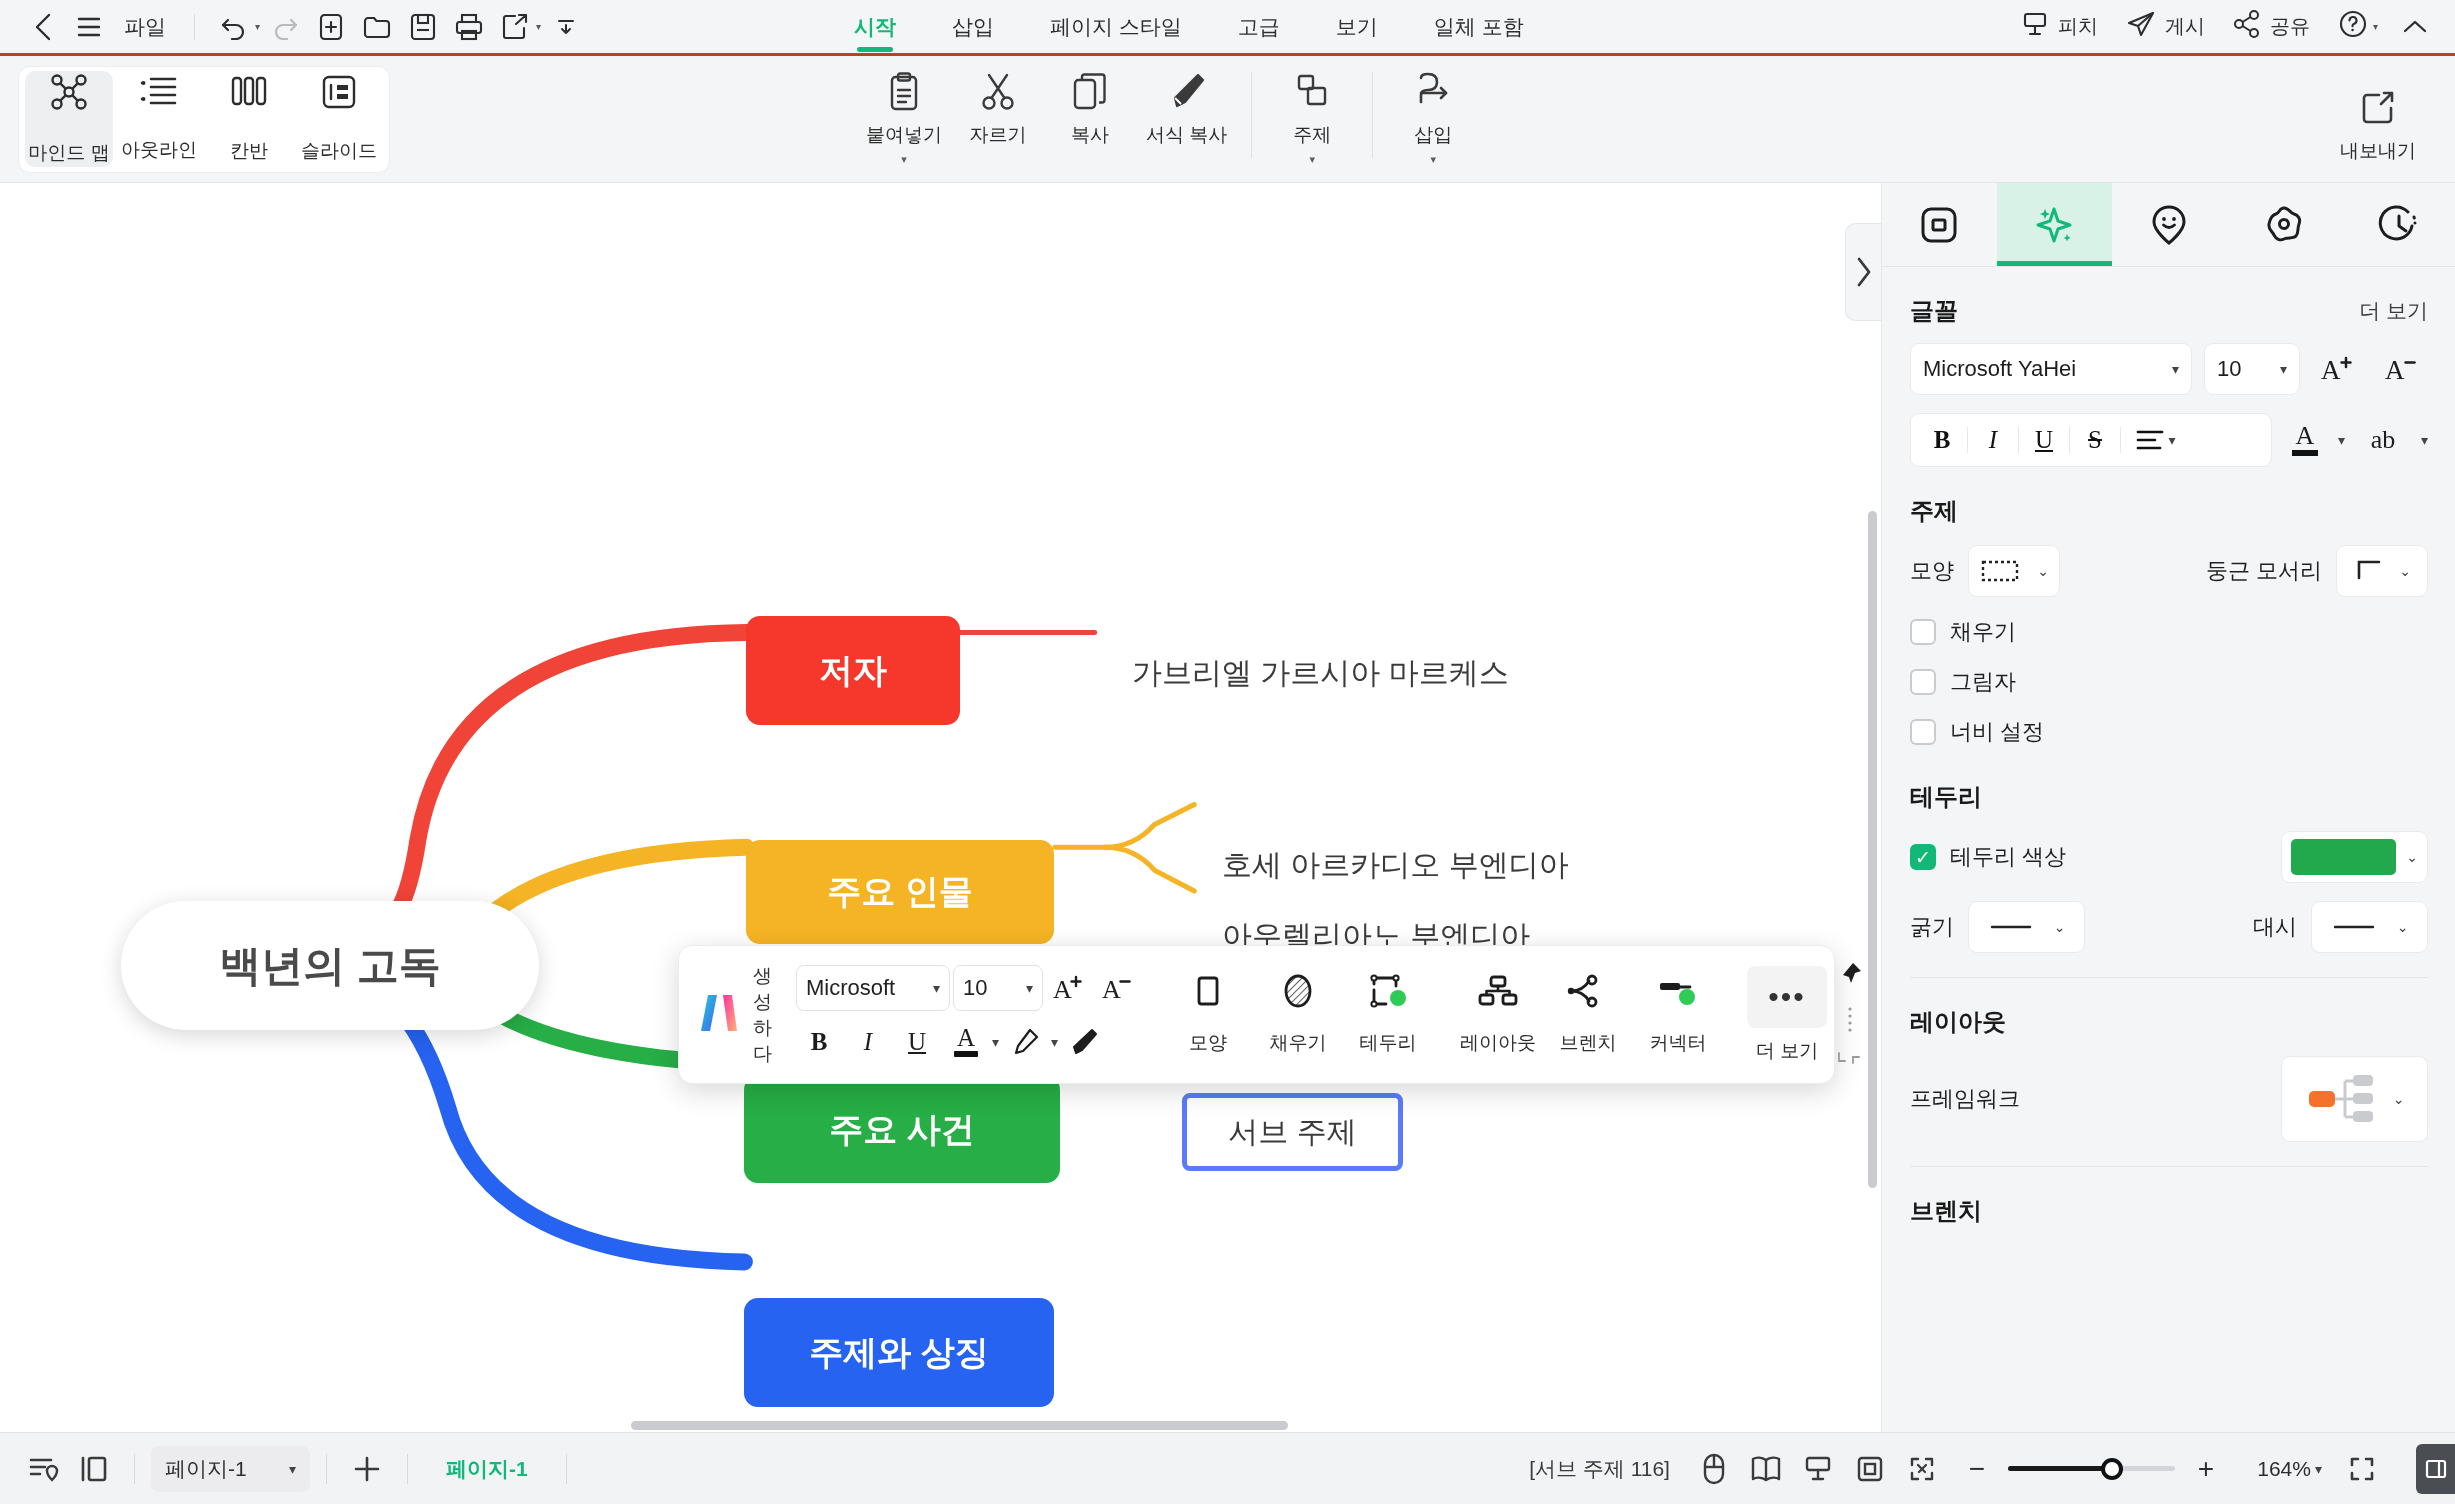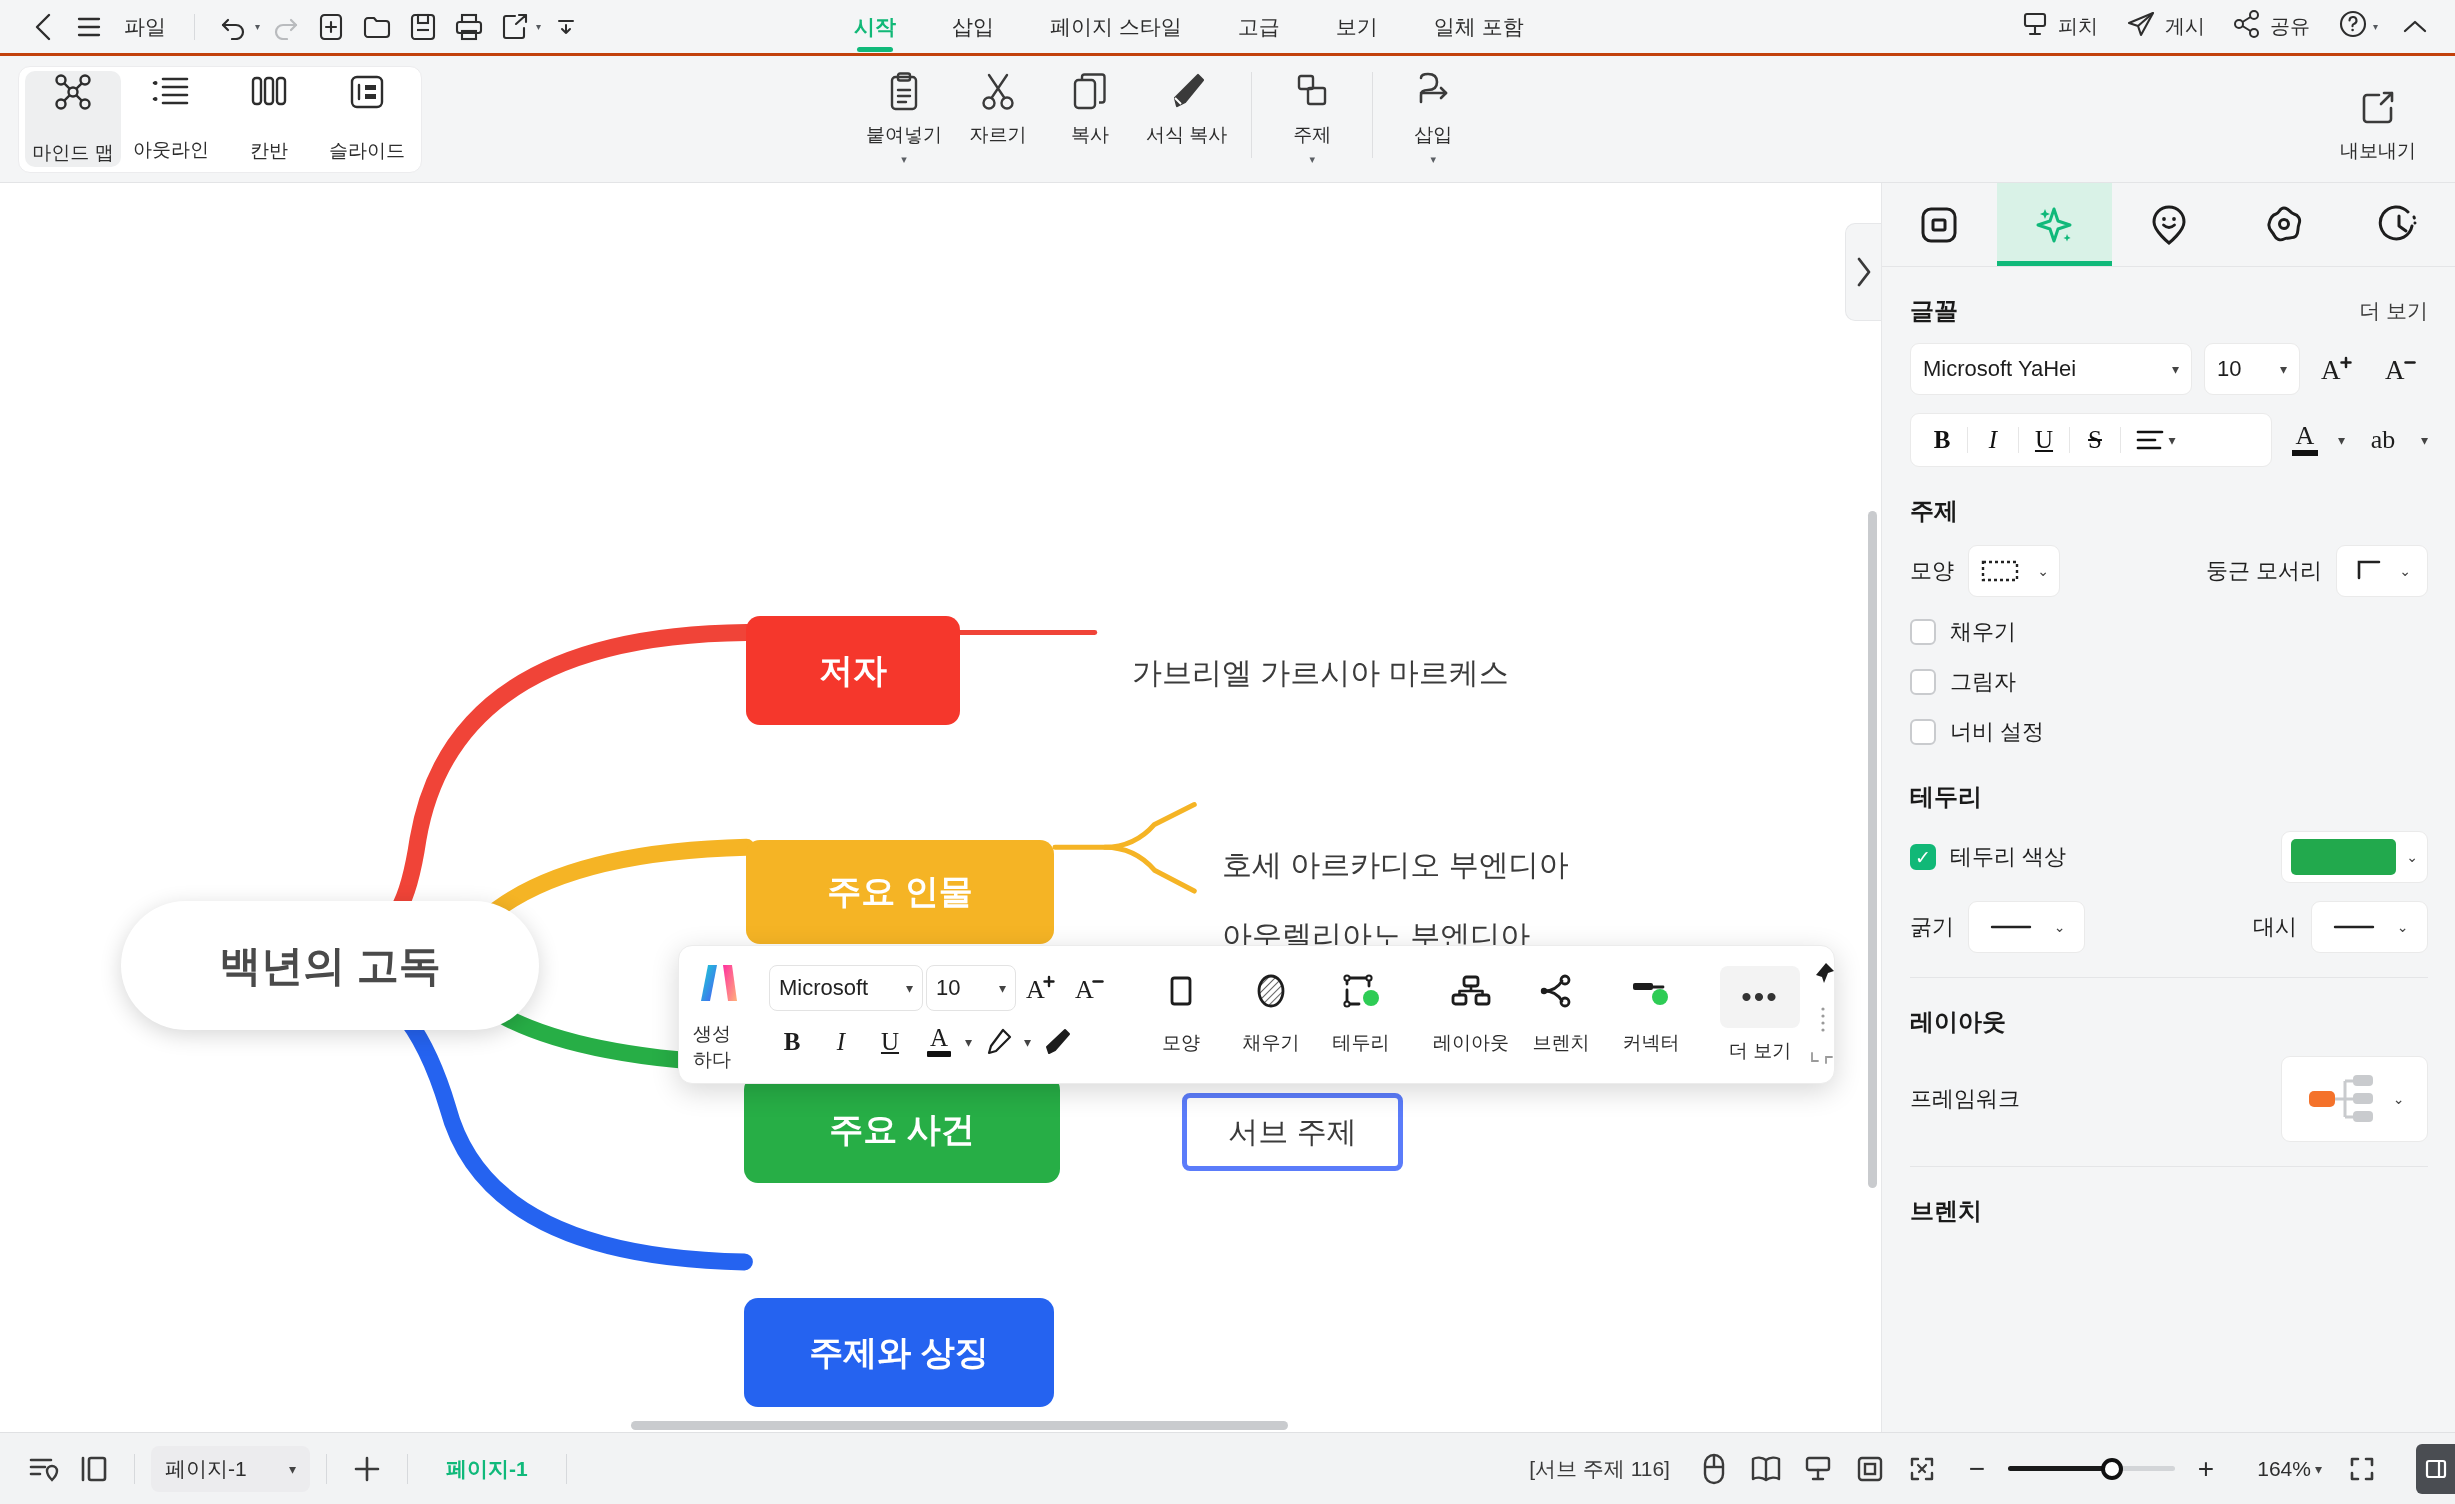--- a/index.html
+++ b/index.html
@@ -40,21 +40,21 @@
   
   .ribbon{
     height:127px; min-height:127px; background:#f4f5f6; display:flex; align-items:center;
     border-bottom:1px solid #e3e4e6; position:relative;
   }
   .viewgroup{
     margin-left:18px; background:#fff; border-radius:12px; border:1px solid #ececee;
     display:flex; align-items:center; padding:6px; gap:2px; height:107px;
   }
   .viewbtn{
-    width:96px;height:96px;border-radius:10px;display:flex;flex-direction:column;
+    width:88px;height:96px;border-radius:10px;display:flex;flex-direction:column;
     align-items:center;justify-content:center;gap:24px;cursor:pointer;
   }
   .viewbtn.active{ background:#eeeff0; }
   .viewbtn .lbl{ font-size:19px; color:#2d2d2d; white-space:nowrap; }
   .rb-center{ position:absolute; left:856px; display:flex; align-items:flex-start; height:127px; padding-top:10px; }
   .rbbtn{
     min-width:92px; padding:6px 10px; display:flex;flex-direction:column;align-items:center;
     gap:6px; cursor:pointer; border-radius:8px;
   }
   .rbbtn .lbl{ font-size:19px; color:#2d2d2d; white-space:nowrap; }
@@ -90,21 +90,21 @@
     cursor:pointer; z-index:30; color:#3a3a3a; font-size:28px;
   }
 
   
   .floatbar{
     position:absolute; left:678px; top:762px; width:1157px; height:139px;
     background:#fff; border:1px solid #ececec; border-radius:14px;
     box-shadow:0 7px 28px rgba(0,0,0,.16); display:flex; align-items:center;
     z-index:40; padding:0 14px;
   }
-  .fb-ai{ width:96px; display:flex;flex-direction:column;align-items:center;gap:8px;cursor:pointer; }
+  .fb-ai{ width:96px; display:flex;flex-direction:row;align-items:center;gap:8px;cursor:pointer; }
   .fb-ai .lbl{ font-size:19px;color:#333; }
   .fb-sep{ width:1px;height:96px;background:#e9e9e9;margin:0 12px; }
   .fb-col{ display:flex; flex-direction:column; gap:8px; }
   .fb-row{ display:flex; align-items:center; gap:3px; }
   .fb-select{
     height:46px; border:1px solid #e3e3e3; border-radius:8px; background:#fff;
     display:flex;align-items:center; padding:0 9px; gap:8px; font-size:22px; color:#222;
     cursor:pointer;
   }
   .fb-btn{

